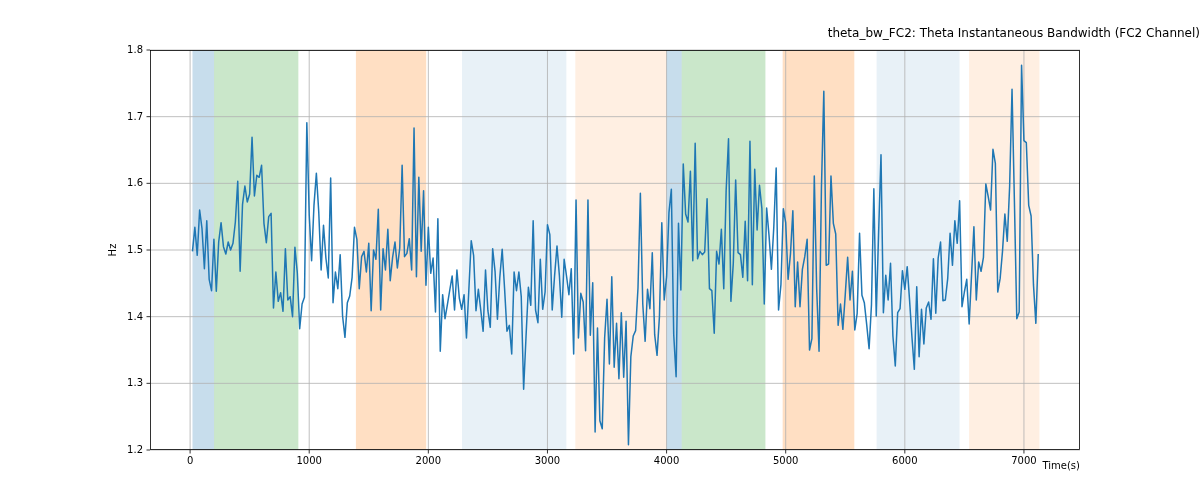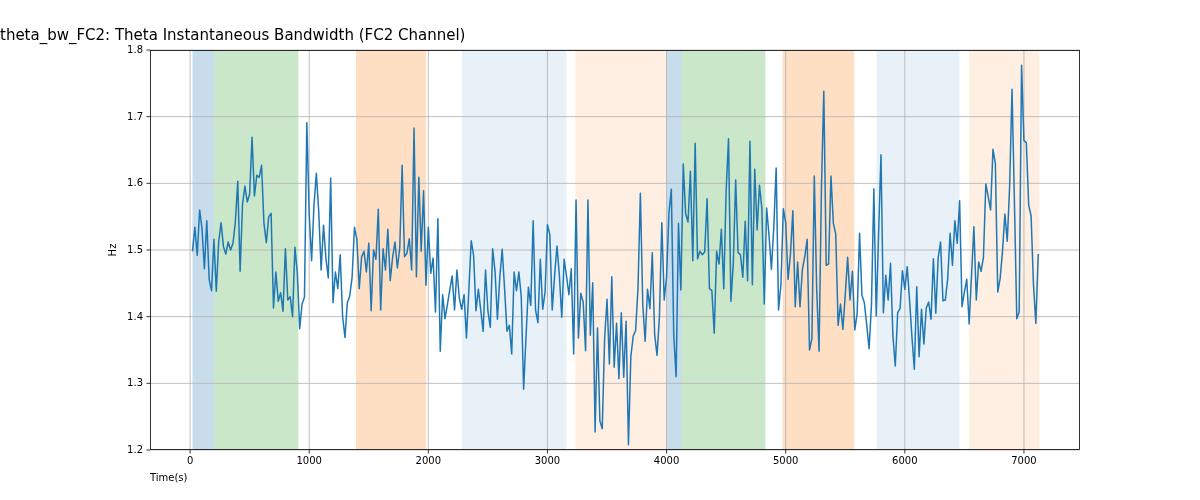--- a/index.html
+++ b/index.html
@@ -15,36 +15,36 @@
   .figure {
     position: relative;
     width: 1200px;
     height: 500px;
   }
   .title {
     position: absolute;
     top: 26px;
     left: 0;
     width: 1200px;
-    text-align: left;
-    font-size: 15px;
+    text-align: right;
+    font-size: 12px;
   }
   .axes {
     position: absolute;
     left: 150px;
     top: 50px;
     width: 930px;
     height: 400px;
   }
   .xlabel {
     position: absolute;
     left: 150px;
-    top: 472px;
+    top: 460px;
     width: 930px;
-    text-align: left;
+    text-align: right;
     font-size: 10px;
   }
   .ylabel {
     position: absolute;
     left: 106px;
     top: 50px;
     width: 400px;
     height: 14px;
     line-height: 14px;
     text-align: center;

